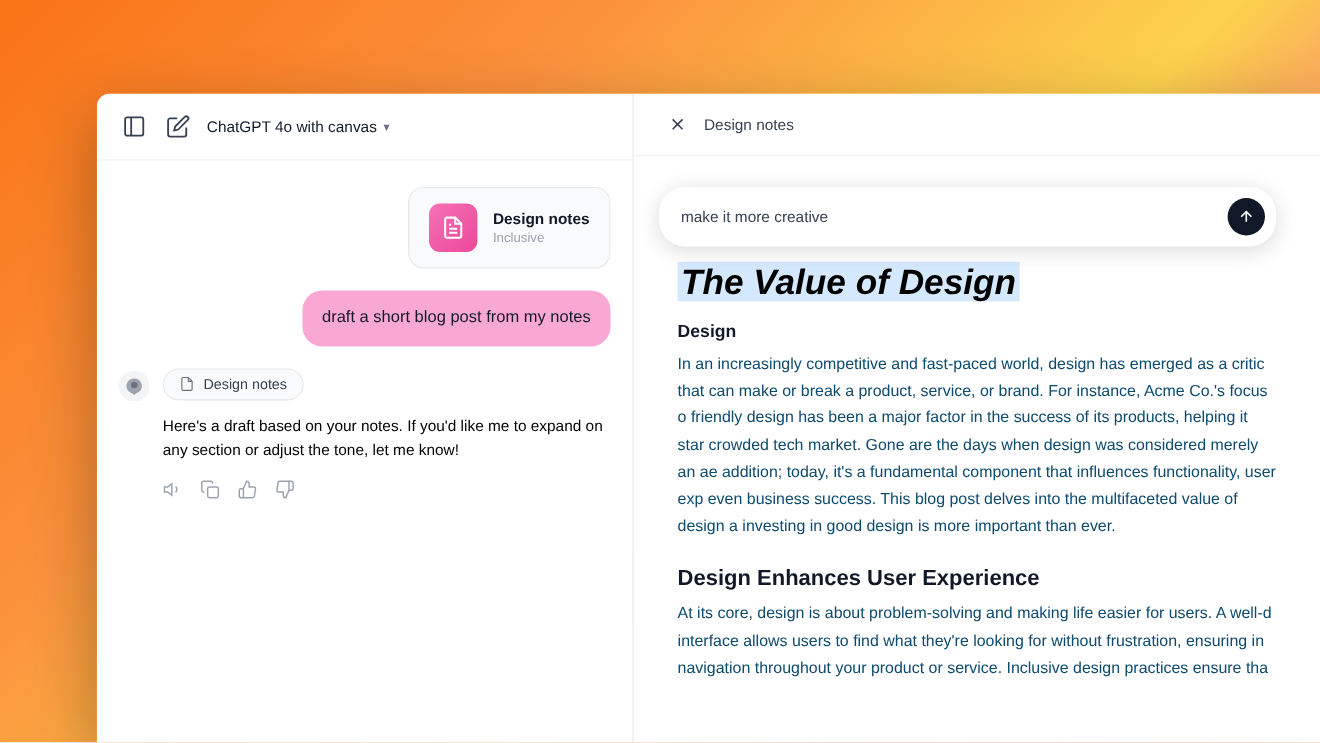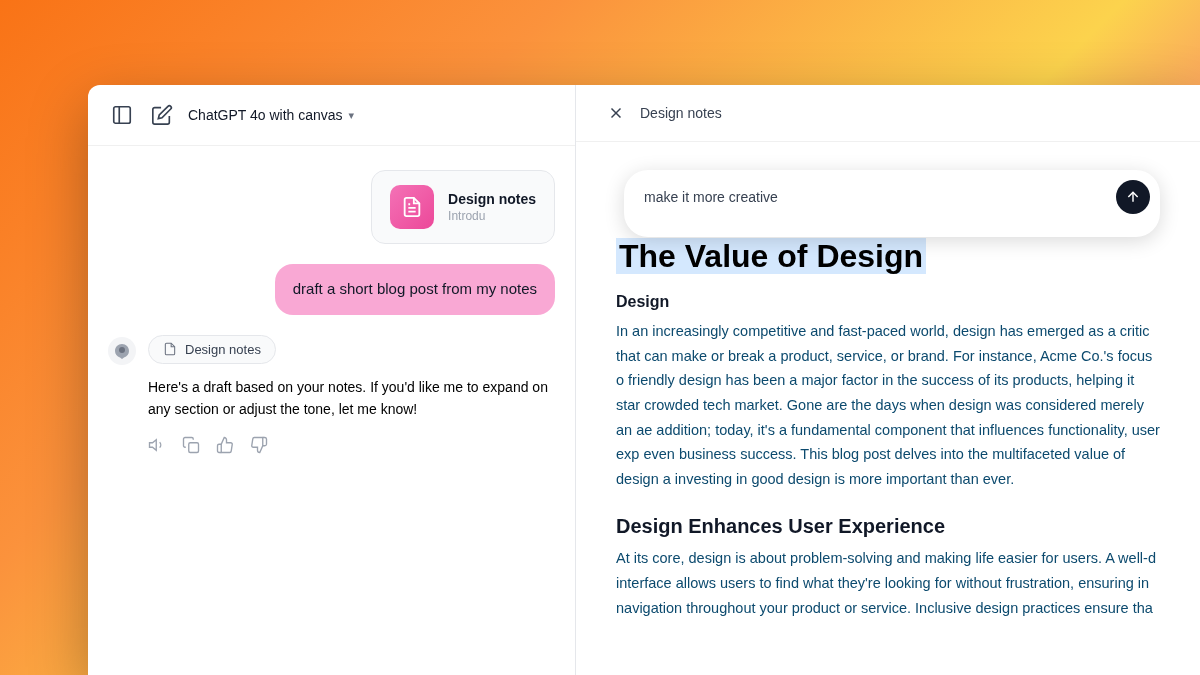--- a/index.html
+++ b/index.html
@@ -270,27 +270,27 @@
       flex: 1;
       padding: 36px 40px 20px;
       overflow-y: auto;
       position: relative;
     }
 
     
     .inline-prompt {
       position: absolute;
       top: 28px;
-      left: 48px;
+      left: 23px;
       right: 40px;
       display: flex;
       align-items: center;
       background: white;
       border-radius: 24px;
-      padding: 10px 10px 23px 20px;
+      padding: 10px 10px 10px 20px;
       box-shadow: 0 4px 20px rgba(0,0,0,0.15);
       gap: 10px;
       z-index: 10;
     }
 
     .inline-prompt-input {
       flex: 1;
       font-size: 14px;
       color: #374151;
       border: none;
@@ -390,21 +390,21 @@
           <svg viewBox="0 0 24 24">
               <path d="M14 2H6a2 2 0 0 0-2 2v16a2 2 0 0 0 2 2h12a2 2 0 0 0 2-2V8z"></path>
               <polyline points="14,2 14,8 20,8"></polyline>
               <line x1="16" y1="13" x2="8" y2="13"></line>
               <line x1="16" y1="17" x2="8" y2="17"></line>
               <polyline points="10,9 9,9 8,9"></polyline>
             </svg>
         </div>
         <div class="doc-info">
           <span class="doc-name">Design notes</span>
-          <span class="doc-type">Introdu</span>
+          <span class="doc-type">Inclusive</span>
         </div>
       </div>
 
       <div class="user-bubble">
         <span>draft a short blog post from my notes</span>
       </div>
 
       <div class="assistant-row">
         <div class="assistant-avatar">
           <svg viewBox="0 0 28 28" fill="none">
@@ -480,21 +480,21 @@
           <svg viewBox="0 0 24 24">
               <line x1="12" y1="19" x2="12" y2="5"></line>
               <polyline points="5,12 12,5 19,12"></polyline>
             </svg>
         </div>
       </div>
 
       <div class="article-content">
 
         <h1>
-          <span style="background: rgba(147,197,253,0.4); padding: 0 3px;">The Value of Design</span>
+          <span style="background: rgba(147,197,253,0.4); padding: 0 3px; font-style: italic;">The Value of Design</span>
         </h1>
 
         <br>
 
         <p class="article-intro-label">
           <span>Design</span>
         </p>
 
         <p class="article-paragraph">
           <span>In an increasingly competitive and fast-paced world, design has emerged as a critic that can make or break a product, service, or brand. For instance, Acme Co.'s focus o friendly design has been a major factor in the success of its products, helping it star crowded tech market. Gone are the days when design was considered merely an ae addition; today, it's a fundamental component that influences functionality, user exp even business success. This blog post delves into the multifaceted value of design a investing in good design is more important than ever.</span>

